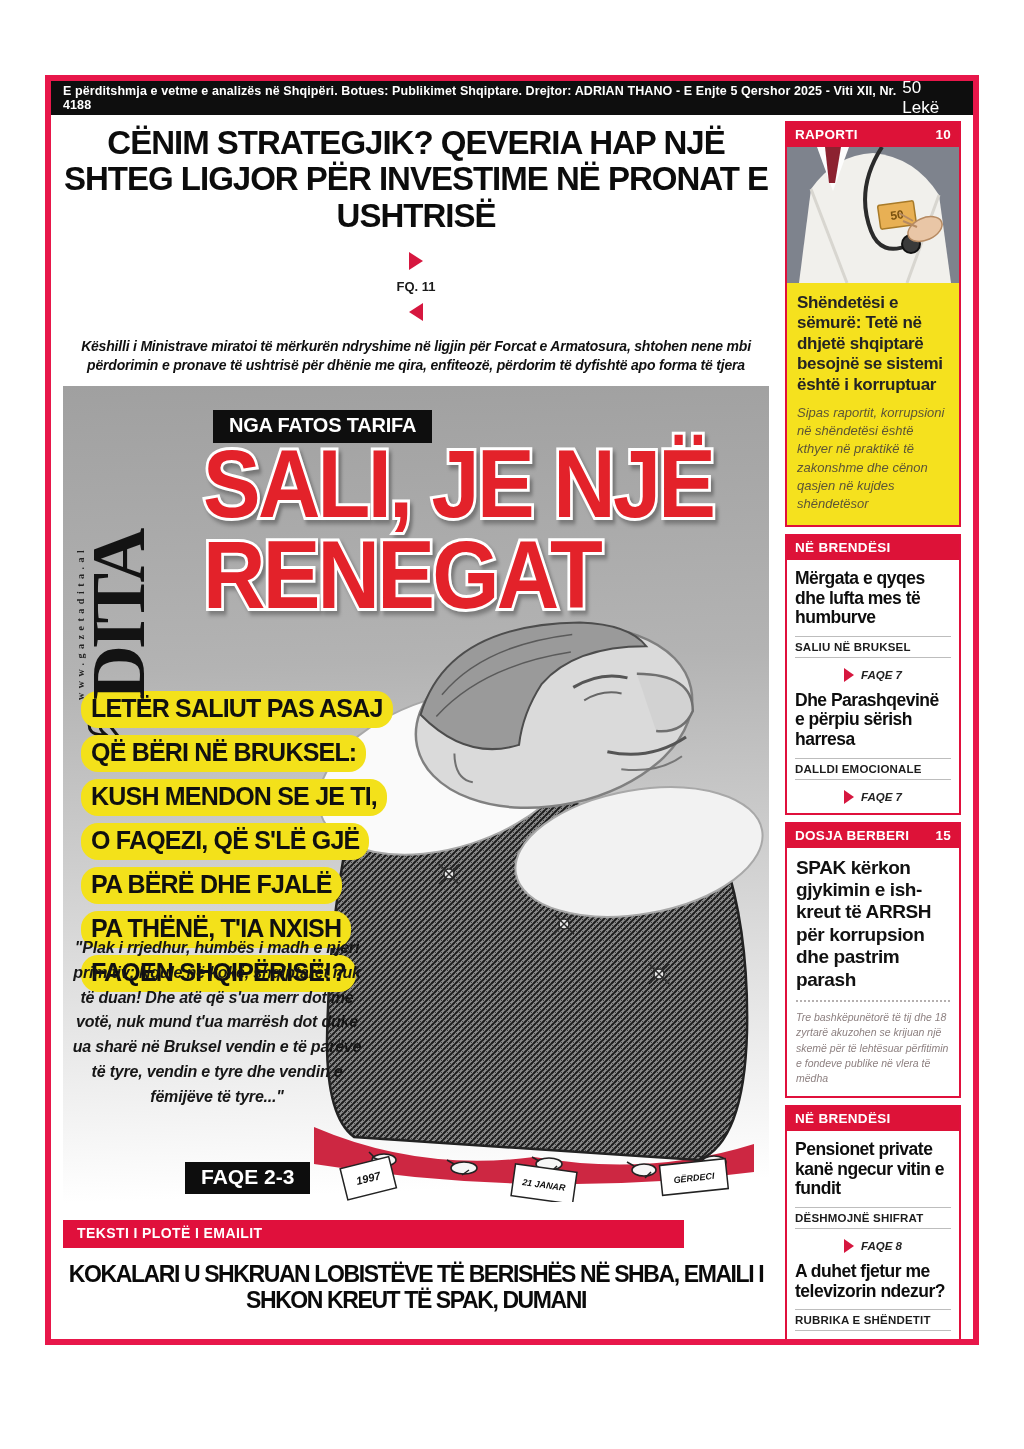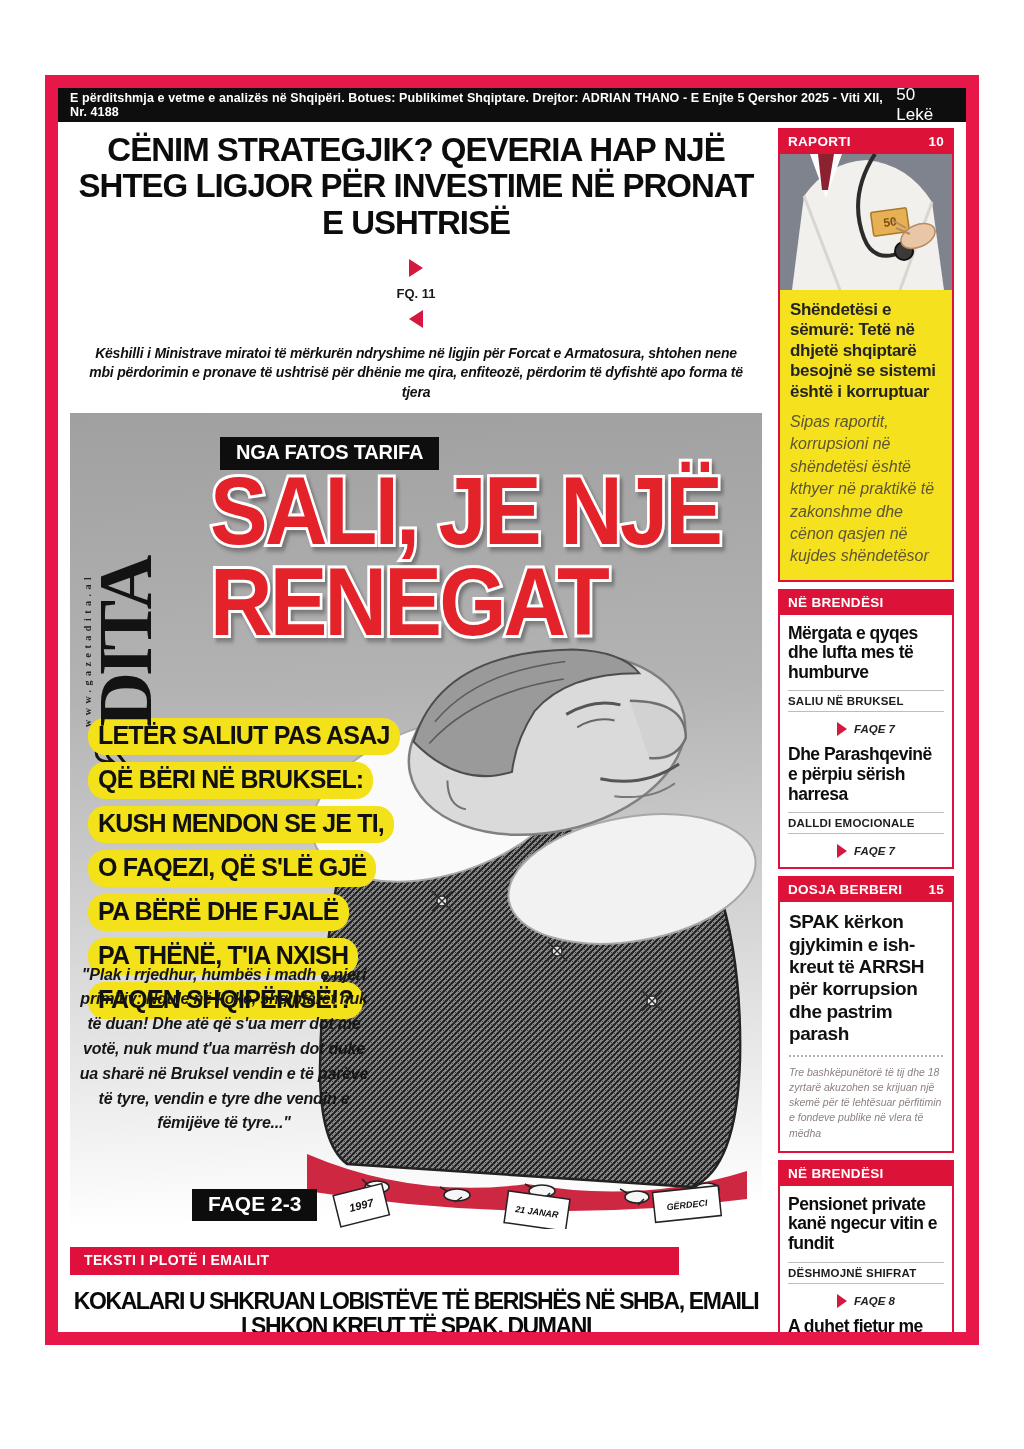--- a/index.html
+++ b/index.html
@@ -1,17 +1,17 @@
 <!DOCTYPE html>
 <html><head>
 <meta charset="utf-8">
 <style>
   * { margin:0; padding:0; box-sizing:border-box; }
   html,body { width:1024px; height:1449px; background:#ffffff; font-family:"Liberation Sans",sans-serif; }
-  .frame { position:absolute; left:45px; top:75px; width:934px; height:1270px; background:#e8174a; padding:13px; }
+  .frame { position:absolute; left:45px; top:75px; width:934px; height:1270px; background:#e8174a; padding:6px; }
   .paper { position:relative; width:100%; height:100%; background:#ffffff; overflow:hidden; }
 
   
   .topbar { height:34px; background:#0e0e0e; color:#fff; display:flex; align-items:center; justify-content:space-between; padding:0 12px; }
   .topbar .info { font-size:12.5px; font-weight:bold; letter-spacing:.1px; }
   .topbar .price { font-size:17px; font-weight:normal; }
 
   .cols { display:flex; gap:16px; padding:0 12px; }
   .main { flex:1; min-width:0; }
   .sidebar { width:176px; display:flex; flex-direction:column; gap:7px; padding-top:6px; }
@@ -50,21 +50,21 @@
   
   .band { margin-top:16px; width:88%; background:#e0103c; color:#fff; font-weight:800; font-size:14px; letter-spacing:.4px; padding:5px 0 7px 14px; }
   .email-hl { margin-top:14px; text-align:center; font-size:23px; font-weight:800; letter-spacing:-1.4px; line-height:1.12; color:#0a0a0a; }
 
   
   .sb-box { border:2px solid #e0103c; background:#fff; }
   .sb-head { background:#dd1238; color:#fff; display:flex; justify-content:space-between; align-items:center; padding:4px 8px 5px; font-weight:800; font-size:13.5px; letter-spacing:.3px; }
   .sb-img { display:block; width:100%; }
   .sb-yellow { background:#f5e11e; padding:10px 10px 12px; }
   .sb-ytitle { font-weight:800; font-size:17px; line-height:1.2; letter-spacing:-.3px; color:#242424; }
-  .sb-note { font-style:italic; font-size:16px; line-height:1.4; margin-top:9px; color:#5d5536; }
+  .sb-note { font-style:italic; font-size:13px; line-height:1.4; margin-top:9px; color:#5d5536; }
   .sb-item { padding:9px 8px 2px; }
   .sb-title { font-weight:800; font-size:17.5px; line-height:1.12; letter-spacing:-.5px; color:#0d0d0d; }
   .sb-kicker { border-top:1px solid #bdbdbd; border-bottom:1px solid #bdbdbd; font-size:11.5px; font-weight:bold; color:#1c1c1c; padding:4px 0; margin-top:8px; letter-spacing:.2px; }
   .sb-page { display:flex; align-items:center; justify-content:center; gap:7px; padding:10px 0 7px; }
   .sb-page .t { width:0; height:0; border-left:10px solid #d6173f; border-top:7px solid transparent; border-bottom:7px solid transparent; }
   .sb-page .p { font-style:italic; font-size:11.5px; font-weight:600; color:#222; }
   .dosja-body { padding:9px 9px 10px; }
   .dosja-title { font-weight:700; font-size:19px; line-height:1.18; letter-spacing:-.4px; color:#111; }
   .dotted-sep { border-top:2px dotted #b5b0b0; margin:9px 0 8px; }
   .dosja-note { font-style:italic; font-size:10.5px; line-height:1.45; color:#8d8080; }

